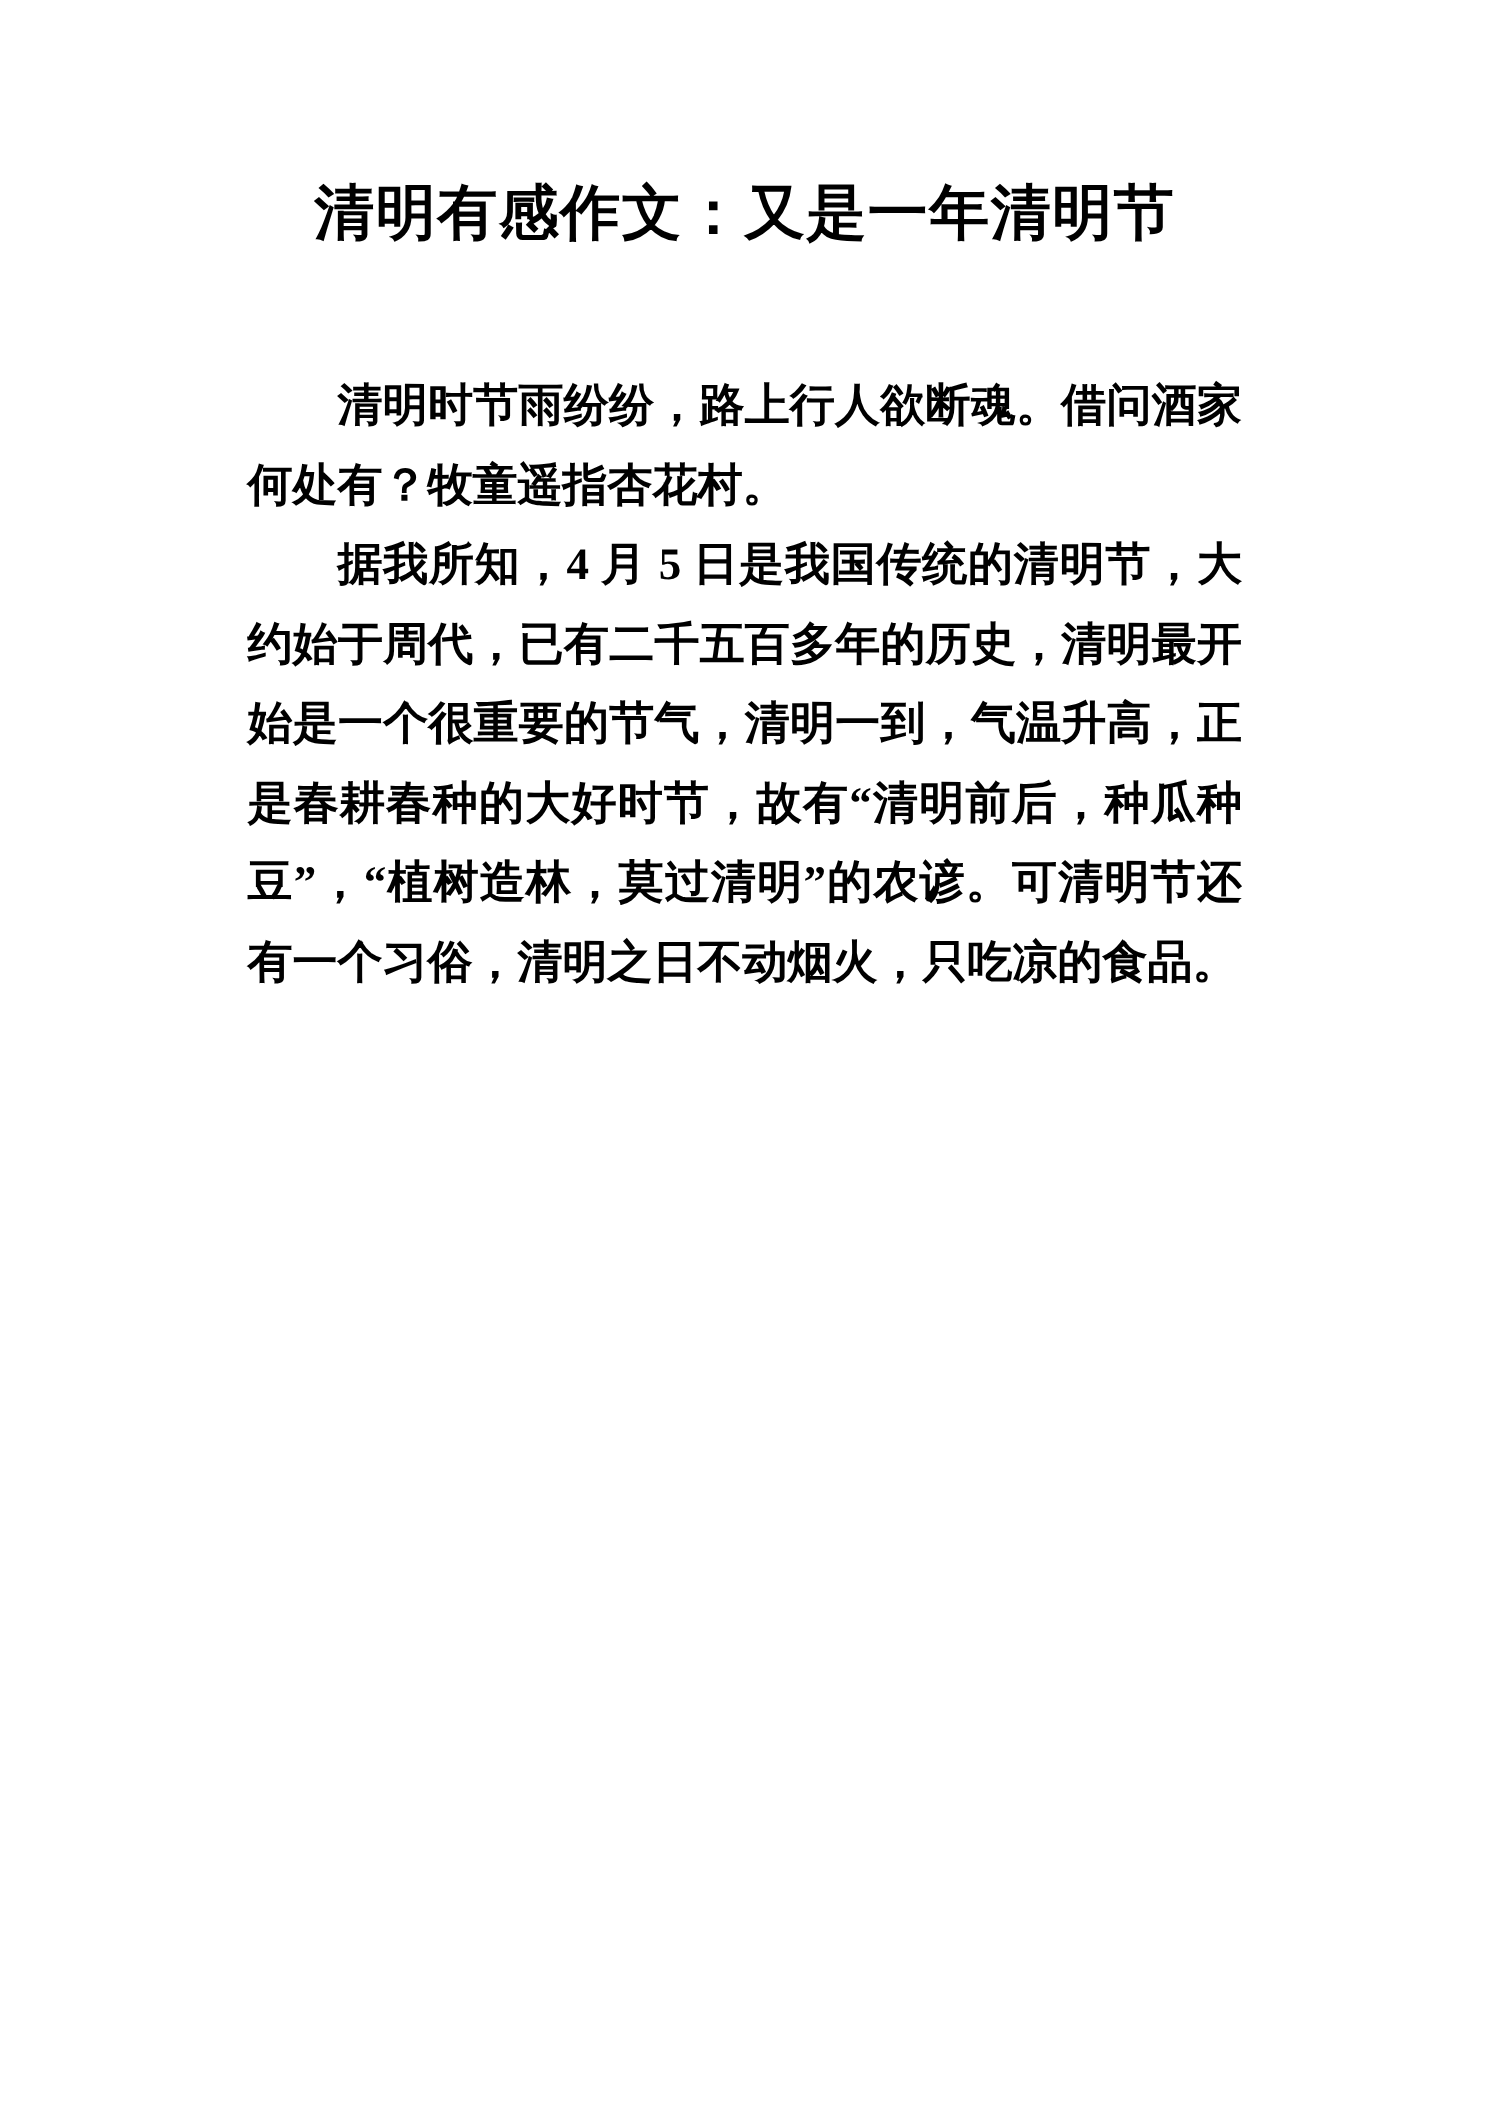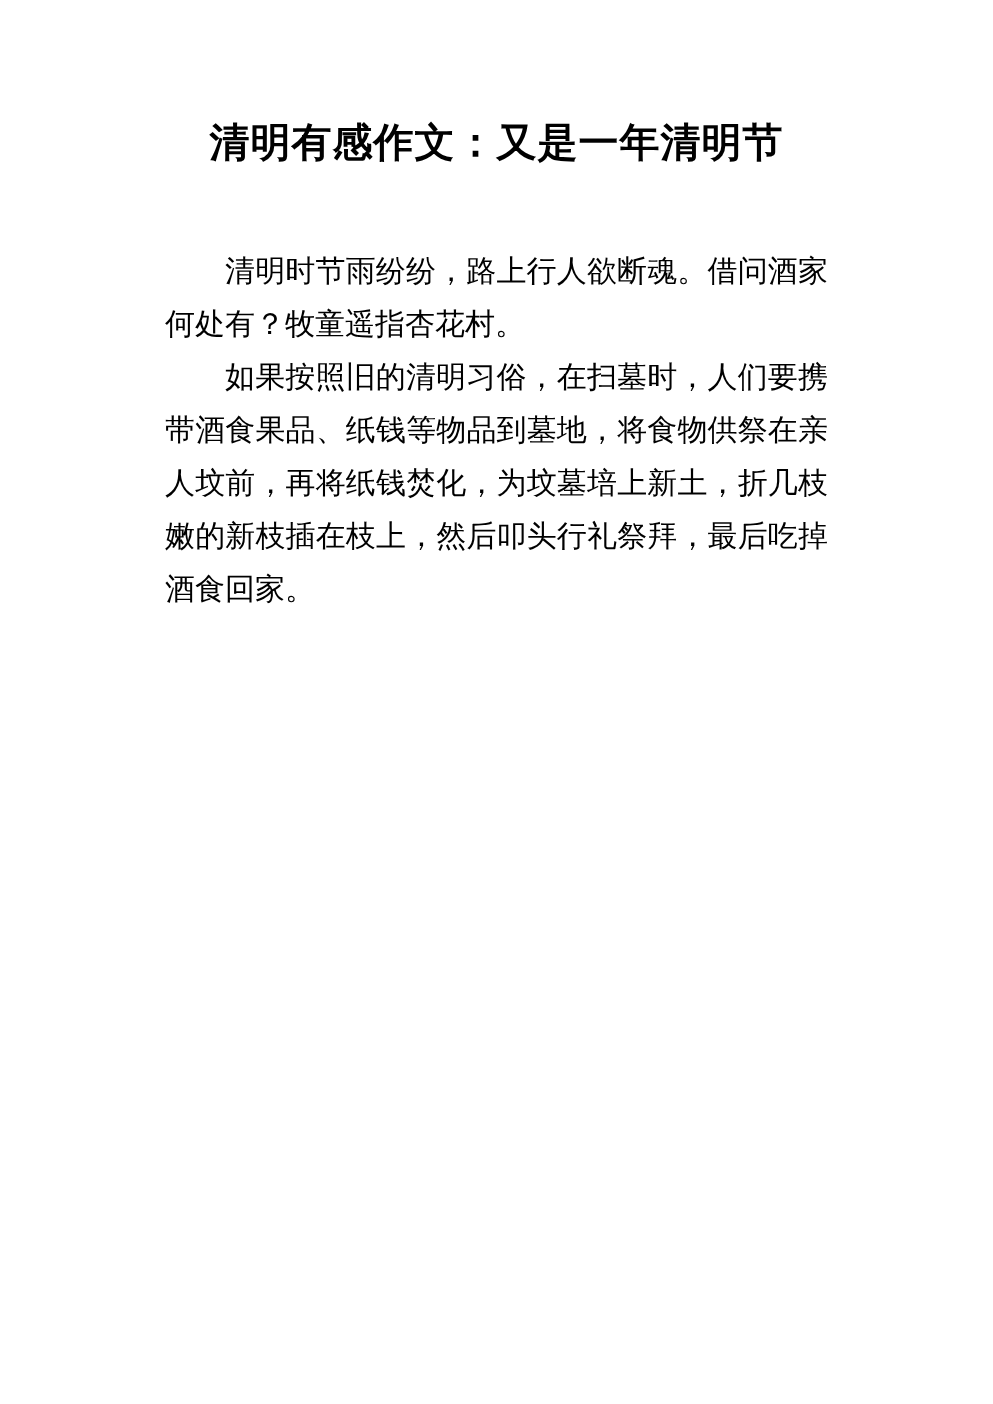--- a/index.html
+++ b/index.html
@@ -33,24 +33,25 @@
     margin: 0;
     padding: 0;
     font-family: "Liberation Serif", "DejaVu Serif", serif;
     font-size: 30px;
     line-height: 53px;
     color: #000000;
     text-align: justify;
     text-justify: inter-character;
     text-indent: 2em;
     word-break: break-all;
+    font-weight: bold;
   }
 </style>
 </head>
 <body>
 
 <div class="page">
   <h1 class="doc-title">清明有感作文：又是一年清明节</h1>
   <div class="doc-body">
     <p class="doc-paragraph">清明时节雨纷纷，路上行人欲断魂。借问酒家何处有？牧童遥指杏花村。</p>
-    <p class="doc-paragraph">如果按照旧的清明习俗，在扫墓时，人们要携带酒食果品、纸钱等物品到墓地，将食物供祭在亲人坟前，再将纸钱焚化，为坟墓培上新土，折几枝嫩的新枝插在枝上，然后叩头行礼祭拜，最后吃掉酒食回家。</p>
+    <p class="doc-paragraph">据我所知，4 月 5 日是我国传统的清明节，大约始于周代，已有二千五百多年的历史，清明最开始是一个很重要的节气，清明一到，气温升高，正是春耕春种的大好时节，故有“清明前后，种瓜种豆”，“植树造林，莫过清明”的农谚。可清明节还有一个习俗，清明之日不动烟火，只吃凉的食品。</p>
   </div>
 </div>
 
 </body></html>

